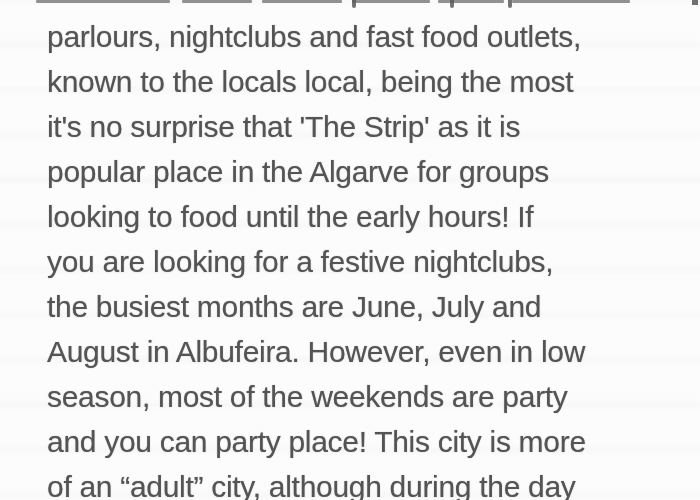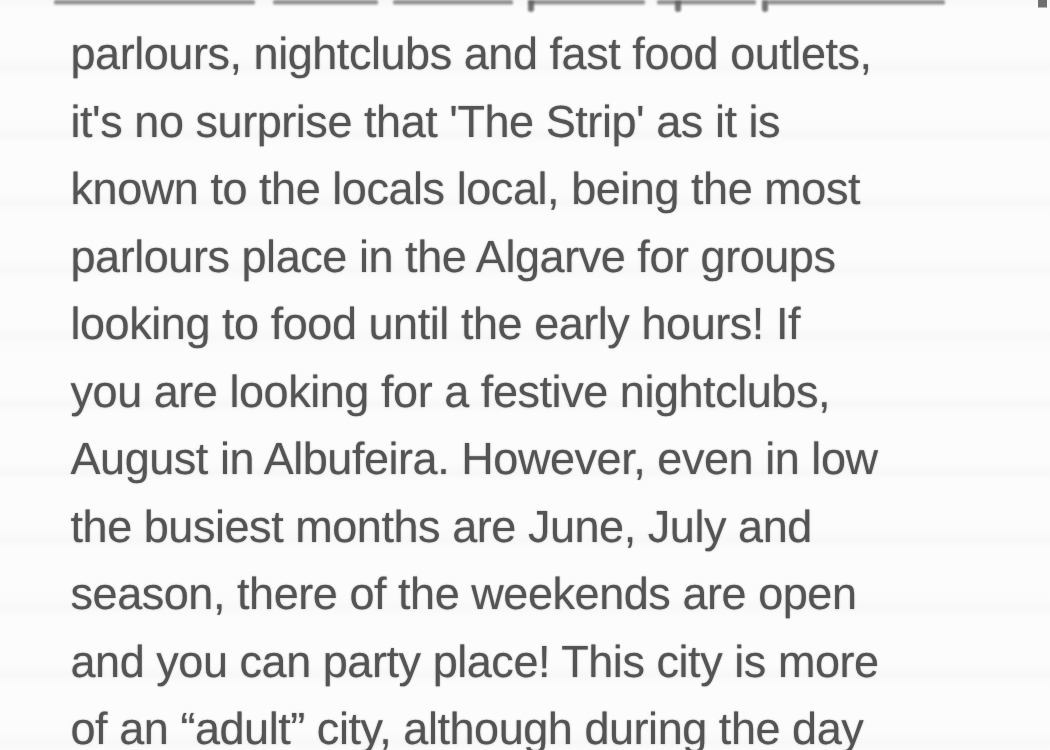--- a/index.html
+++ b/index.html
@@ -93,25 +93,25 @@
     <span class="seg s6"></span>
     <span class="tick t1"></span>
     <span class="tick t2"></span>
     <span class="tick t3"></span>
   </div>
 
   <div class="corner-mark"></div>
 
   <div class="para">
     <div class="line">parlours, nightclubs and fast food outlets,</div>
+    <div class="line">known to the locals local, being the most</div>
     <div class="line">it's no surprise that 'The Strip' as it is</div>
-    <div class="line">known to the locals local, being the most</div>
-    <div class="line">parlours place in the Algarve for groups</div>
+    <div class="line">popular place in the Algarve for groups</div>
     <div class="line">looking to food until the early hours! If</div>
     <div class="line">you are looking for a festive nightclubs,</div>
+    <div class="line">the busiest months are June, July and</div>
     <div class="line">August in Albufeira. However, even in low</div>
-    <div class="line">the busiest months are June, July and</div>
-    <div class="line">season, there of the weekends are open</div>
+    <div class="line">season, most of the weekends are party</div>
     <div class="line">and you can party place! This city is more</div>
     <div class="line">of an “adult” city, although during the day</div>
   </div>
 
 </div>
 
 </body></html>

